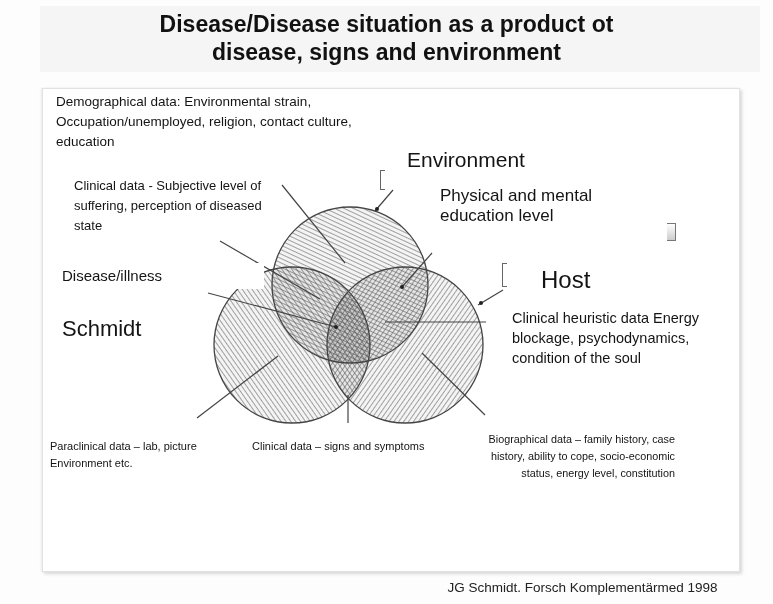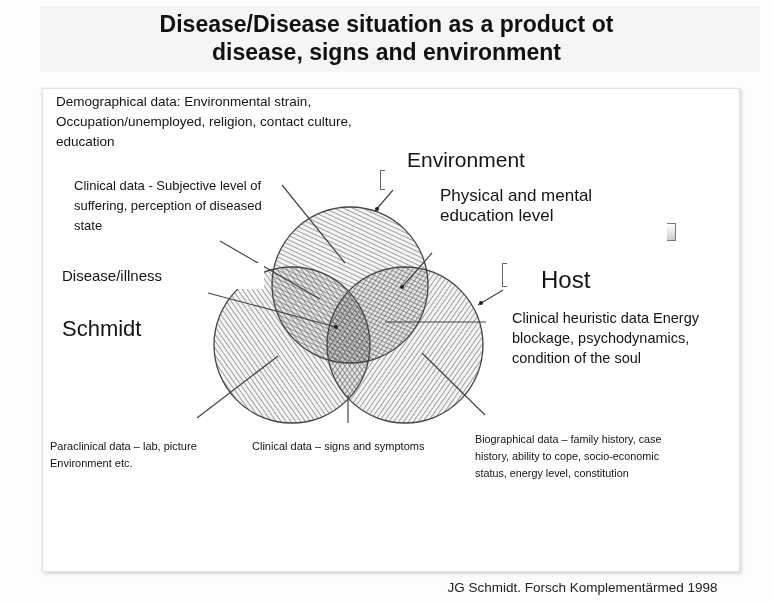--- a/index.html
+++ b/index.html
@@ -31,21 +31,21 @@
   .env { left: 407px; top: 148px; font-size: 21px; text-align: center; }
   .phys { left: 440px; top: 186px; font-size: 17px; line-height: 20px; width: 200px; }
   .host { left: 541px; top: 266px; font-size: 24px; }
   .disill-box { position:absolute; left: 44px; top: 263px; width: 220px; height: 26px; background:#fff; }
   .disill { left: 62px; top: 267px; font-size: 15px; }
   .disease { left: 62px; top: 316px; font-size: 22px; }
   .heur { left: 496px; top: 308px; font-size: 14.5px; line-height: 20px; width: 230px; margin-left: 16px; }
   .para-box { position:absolute; left: 44px; top: 432px; width: 420px; height: 48px; background:#fff; }
   .para { left: 50px; top: 438px; font-size: 11px; line-height: 17px; width: 200px; }
   .clin-sign { left: 252px; top: 438px; font-size: 11px; line-height: 17px; width: 200px; }
-  .bio { left: 475px; top: 431px; font-size: 10.8px; line-height: 17px; width: 200px; }
+  .bio { left: 475px; top: 431px; font-size: 10.8px; line-height: 17px; width: 200px; text-align: right; }
   .citation {
     position: absolute; left: 420px; top: 580px; width: 325px; text-align: center;
     font-size: 13.5px; color: #222;
   }
   .bracket-small {
     position: absolute; border: 1px solid #666; border-right: none; width: 4px; height: 18px;
   }
   .scroll-mark {
     position: absolute; left: 667px; top: 223px; width: 8px; height: 16px;
     border: 1px solid #777; border-left: none; background: linear-gradient(#fff, #ccc);

